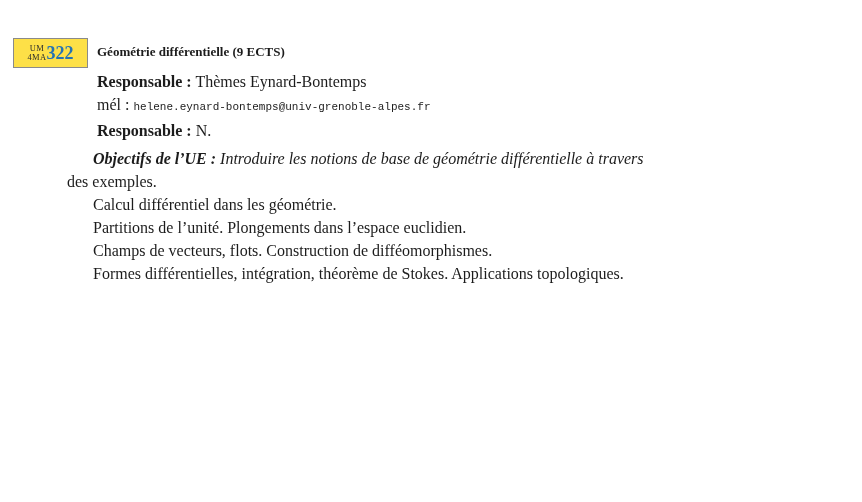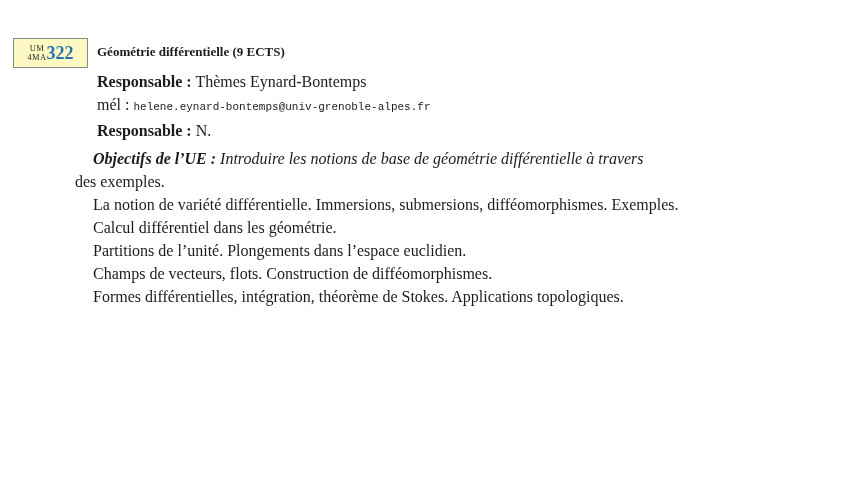--- a/index.html
+++ b/index.html
@@ -17,21 +17,21 @@
   }
 
   
   .badge {
     position: absolute;
     left: 13px;
     top: 38px;
     width: 73px;
     height: 28px;
     border: 1px solid #8a8a8a;
-    background: #fef9c3;
+    background: #fde047;
     display: flex;
     align-items: center;
     justify-content: center;
     gap: 0;
     font-family: Liberation Serif, serif;
   }
   .badge-codes {
     display: flex;
     flex-direction: column;
     align-items: center;
@@ -76,21 +76,21 @@
   }
   .url-link {
     text-decoration: none;
     cursor: pointer;
   }
 
   .para { margin: 0; }
   .para-objectifs { margin-top: 5px; }
   .para-prerequis { margin-top: 36px; }
   .first-line { margin-left: 26px; white-space: nowrap; font-style: italic; }
-  .cont-line { margin-left: 8px; white-space: nowrap; }
+  .cont-line { margin-left: 0; white-space: nowrap; }
   .theme-line { margin-left: 26px; white-space: nowrap; }
 </style>
 </head>
 <body>
 
 <div class="page">
 
   <div class="badge">
     <span class="badge-codes">
       <span>UM</span>
@@ -121,21 +121,20 @@
     <div class="para para-objectifs">
       <div class="first-line">
         <span class="label-bold">Objectifs de l’UE :</span>
         <span>Introduire les notions de base de géométrie différentielle à travers</span>
       </div>
       <div class="cont-line">des exemples.</div>
     </div>
 
 
     <div class="para">
-      <div class="theme-line">La notion de variété différentielle. Immersions, submersions, difféomorphismes. Exemples.</div>
       <div class="theme-line">Calcul différentiel dans les géométrie.</div>
       <div class="theme-line">Partitions de l’unité. Plongements dans l’espace euclidien.</div>
       <div class="theme-line">Champs de vecteurs, flots. Construction de difféomorphismes.</div>
       <div class="theme-line">Formes différentielles, intégration, théorème de Stokes. Applications topologiques.</div>
     </div>
 
   </div>
 </div>
 
 </body></html>

